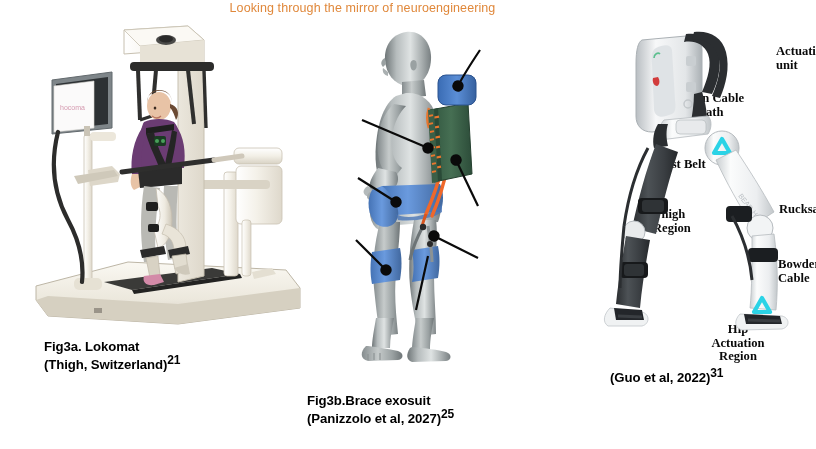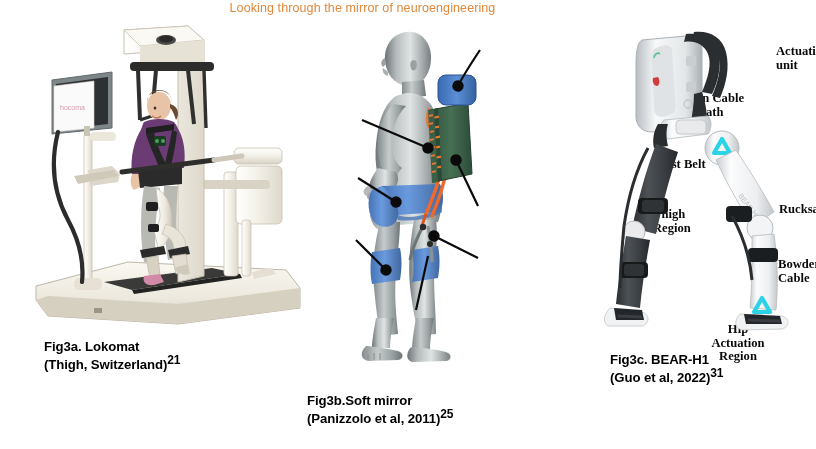--- a/index.html
+++ b/index.html
@@ -386,22 +386,22 @@
     <span>Cable</span>
   </div>
   <div class="annot" id="annot-hip">
     <span>Hip</span><br>
     <span>Actuation</span><br>
     <span>Region</span>
   </div>
 </div>
 
 <div class="caption" id="caption-b">
-  <span>Fig3b.Soft mirror</span><br>
-  <span>(Panizzolo et al, 2011)</span><sup>25</sup>
+  <span>Fig3b.Brace exosuit</span><br>
+  <span>(Panizzolo et al, 2027)</span><sup>25</sup>
 </div>
 
 <div class="panel" id="panel-c">
   <svg class="fig-stage" viewBox="0 0 212 330" width="212" height="330">
     <defs>
       <linearGradient id="whiteShell" x1="0" y1="0" x2="1" y2="0">
         <stop offset="0" stop-color="#c9ced1"></stop>
         <stop offset=".25" stop-color="#fbfcfc"></stop>
         <stop offset=".7" stop-color="#eceef0"></stop>
         <stop offset="1" stop-color="#c2c7ca"></stop>
@@ -486,15 +486,15 @@
       <path d="M142,294 C136,300 136,308 144,310 L184,309 C192,307 192,298 184,296 Z" fill="#f0f2f3" stroke="#c2c7ca" stroke-width=".8"></path>
       <path d="M146,294 L182,296 L184,304 L148,304 Z" fill="#23262a"></path>
       <path d="M150,300 L182,301" stroke="#3a3e42" stroke-width="3"></path>
 
       <path d="M134,196 C144,214 152,238 154,260" stroke="#2b2e31" stroke-width="3" fill="none"></path>
     </g>
   </svg>
 </div>
 
 <div class="caption" id="caption-c">
-  <span>Fig3c. BEAR-H1</span><br>
+  <br>
   <span>(Guo et al, 2022)</span><sup>31</sup>
 </div>
 
 </body></html>

